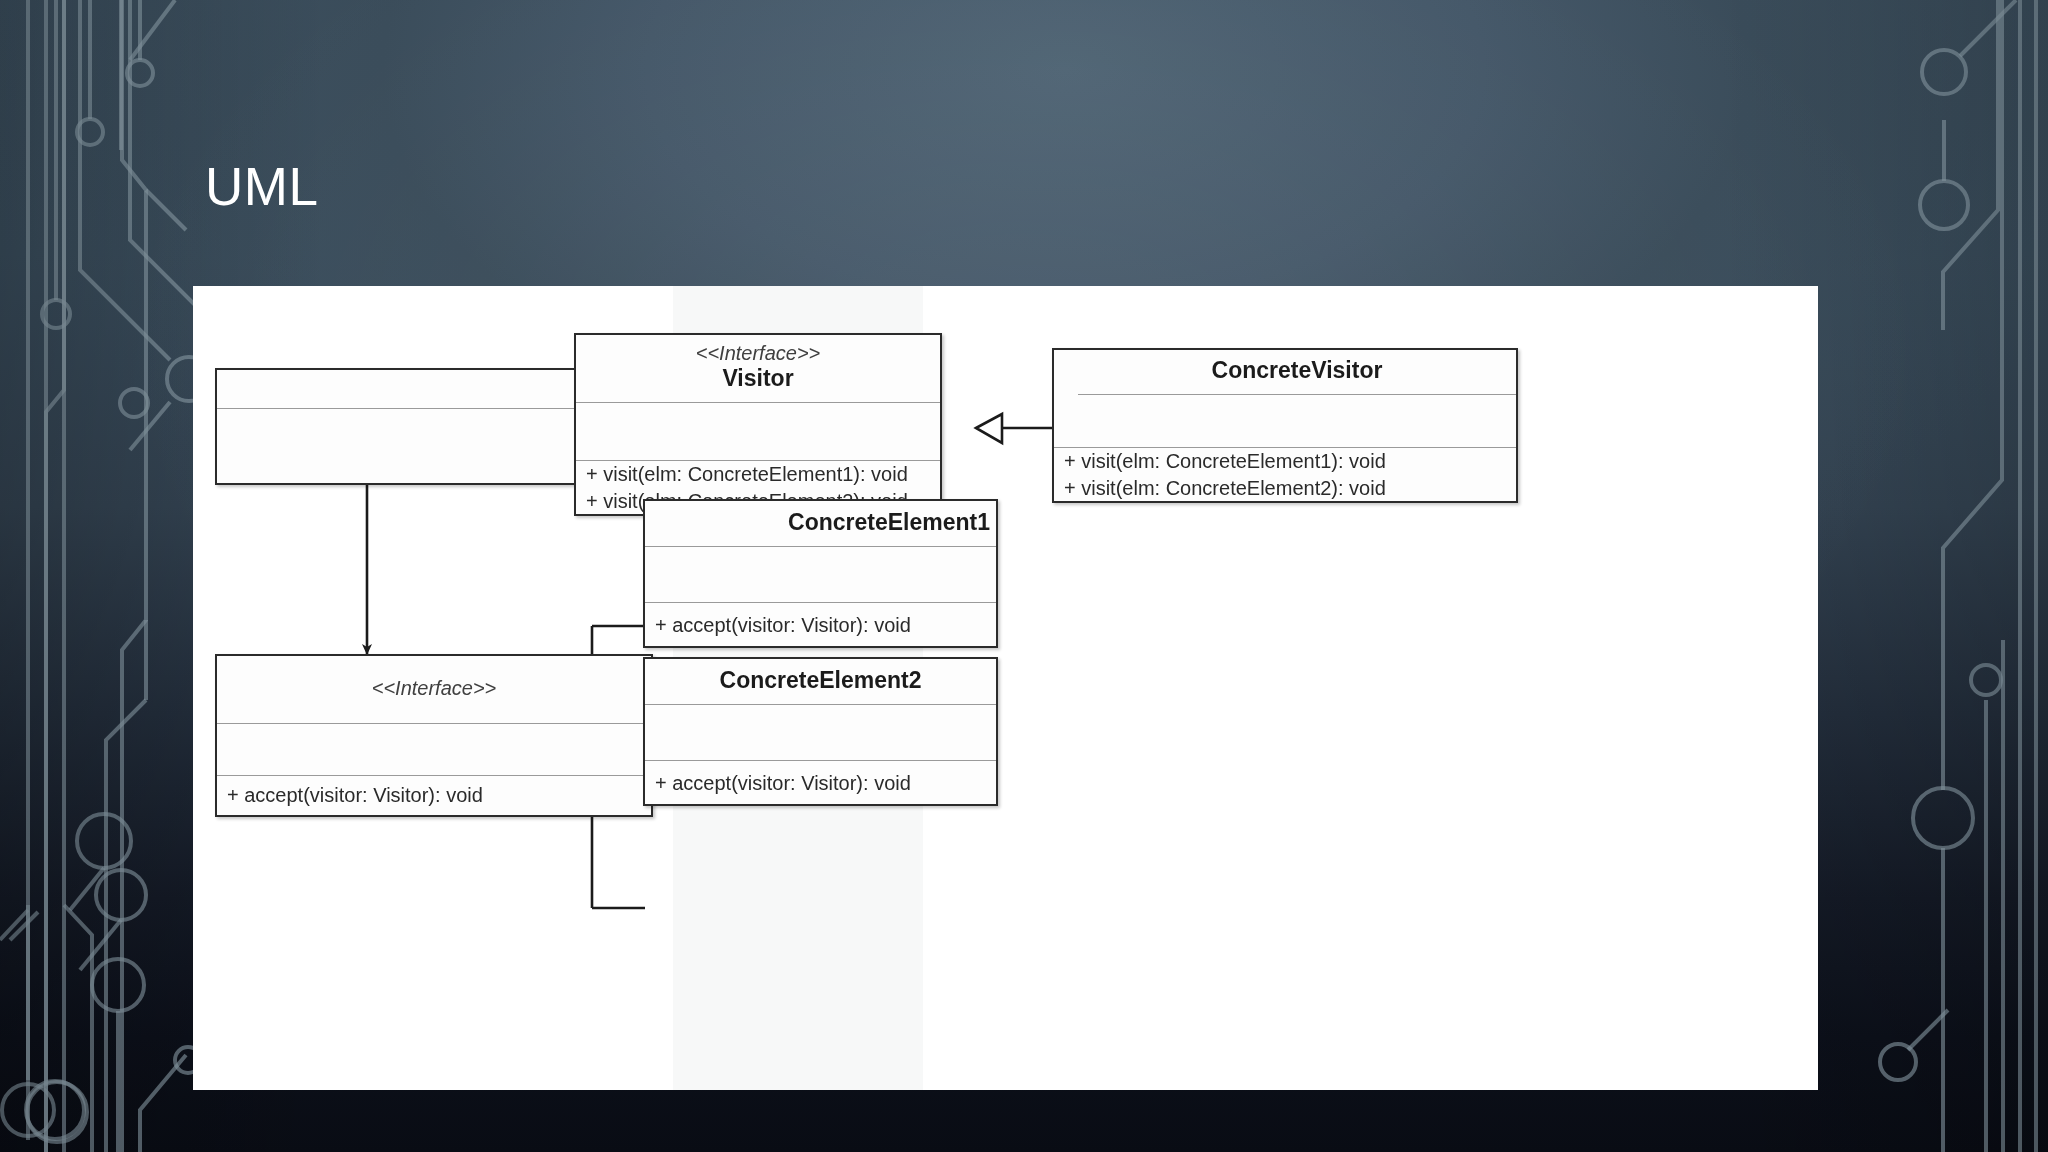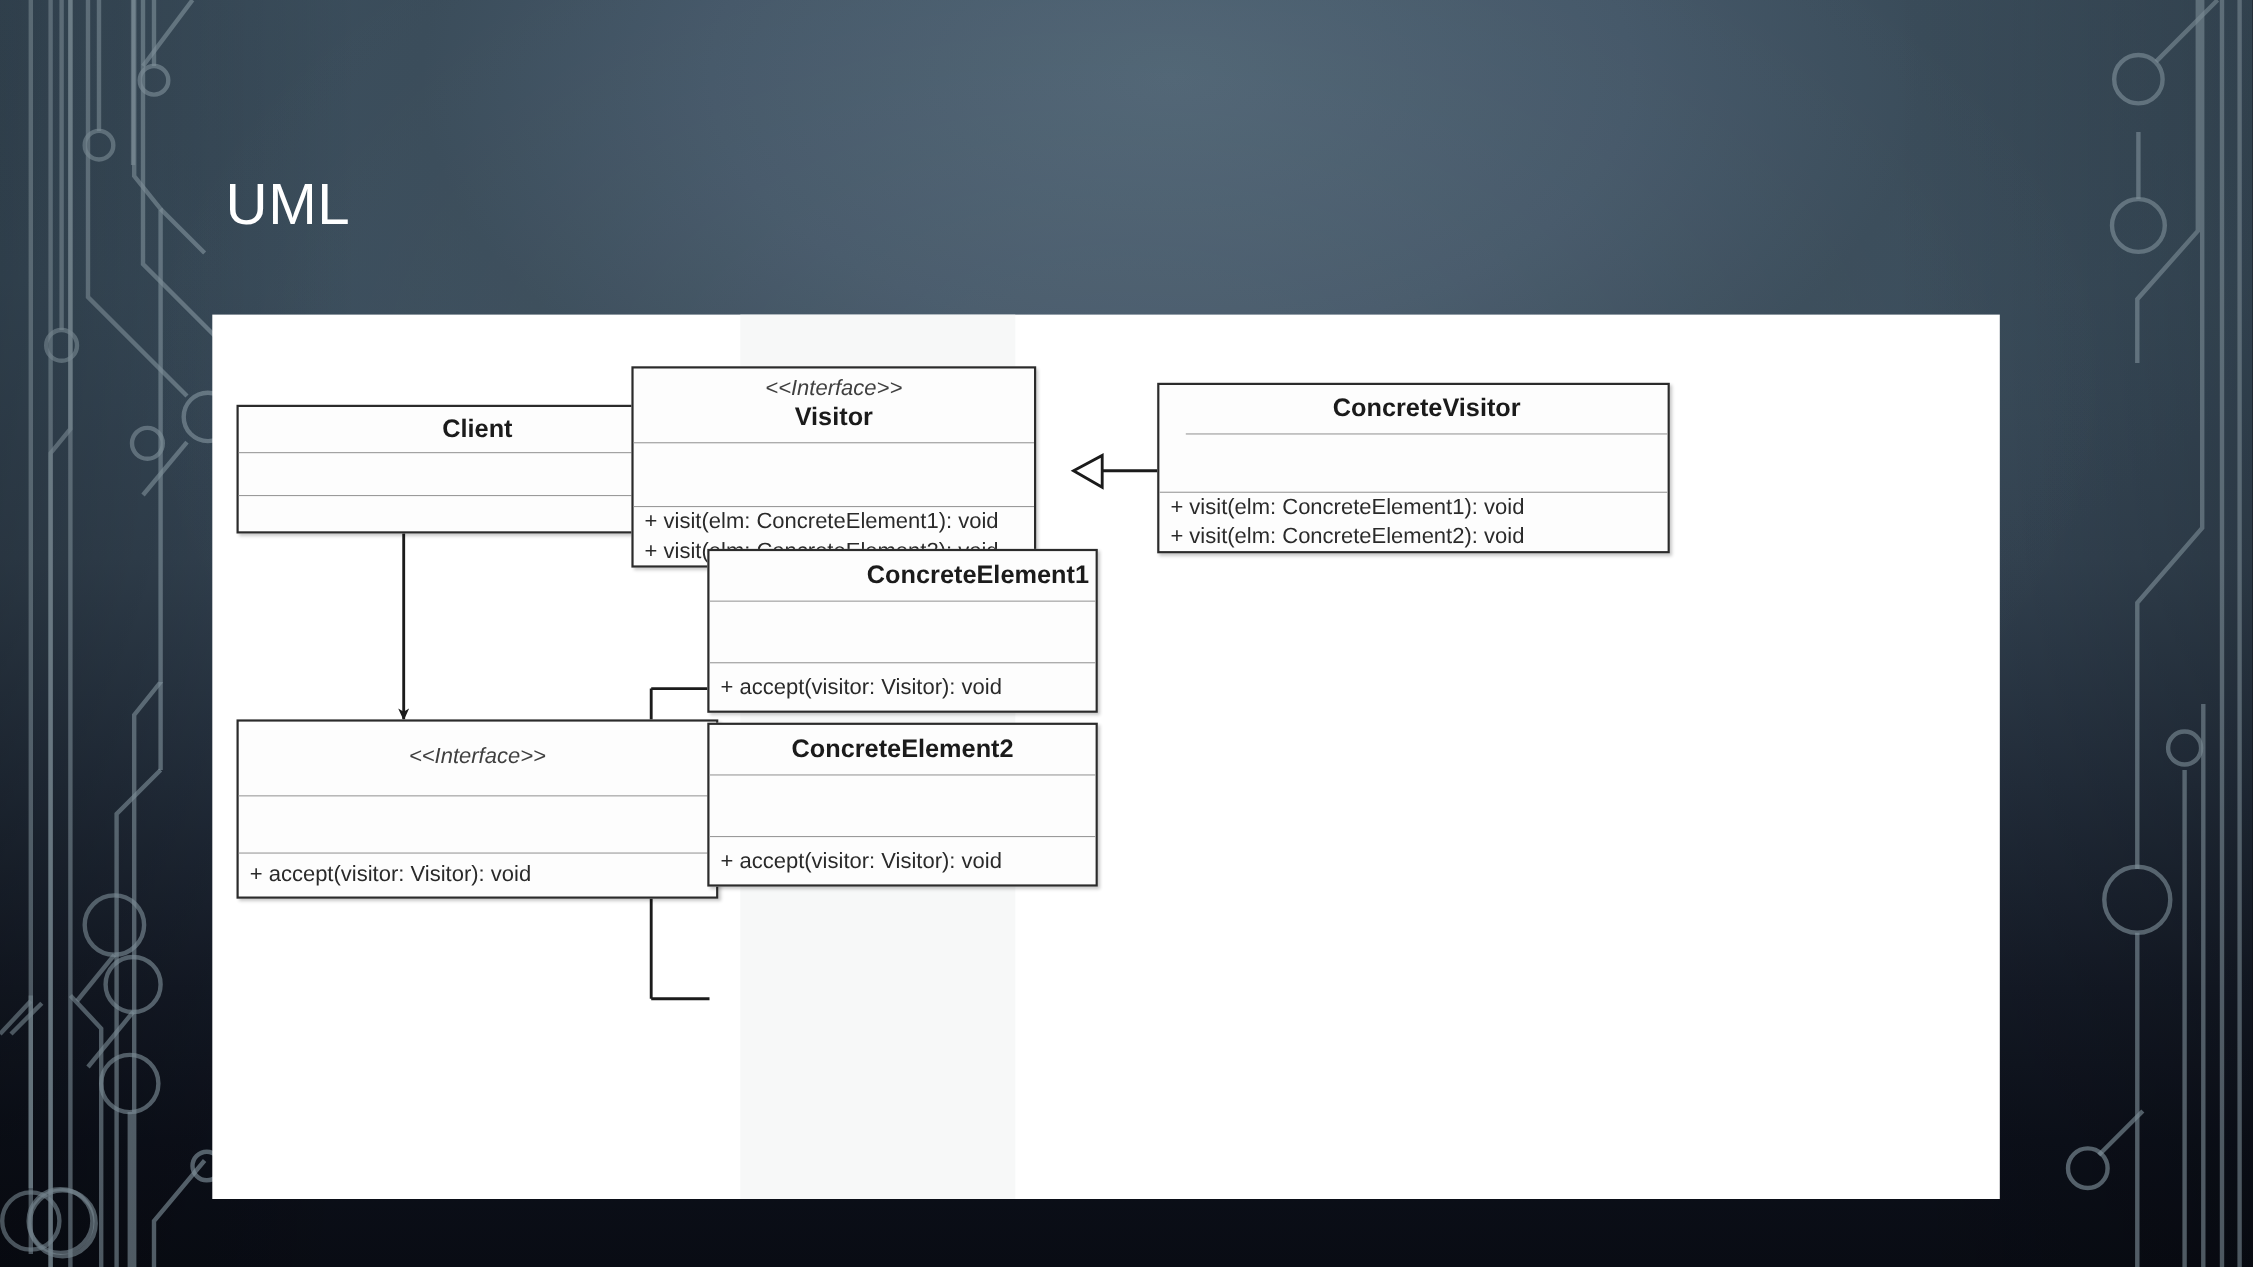--- a/index.html
+++ b/index.html
@@ -232,23 +232,20 @@
         <polygon points="783,142 809,128 809,157" fill="#ffffff" stroke="#1b1b1b" stroke-width="2.6"></polygon>
 
         <polyline points="399,340 399,622 399,622" fill="none" stroke="#1b1b1b" stroke-width="2.6"></polyline>
         <line x1="399" y1="340" x2="452" y2="340" stroke="#1b1b1b" stroke-width="2.6"></line>
         <line x1="399" y1="622" x2="452" y2="622" stroke="#1b1b1b" stroke-width="2.6"></line>
         <line x1="332" y1="480" x2="399" y2="480" stroke="#1b1b1b" stroke-width="2.6"></line>
         <polygon points="307,480 333,466 333,495" fill="#ffffff" stroke="#1b1b1b" stroke-width="2.6"></polygon>
       </svg>
 
       <div class="uml-box" style="left:22px; top:82px; width:438px; height:117px;">
-        <div class="compartment comp-header" style="height:42px;">
-          <div class="cls-name">Client</div>
-        </div>
         <div class="compartment" style="height:39px;"></div>
         <div class="compartment" style="height:34px;"></div>
       </div>
 
       <div class="uml-box" style="left:381px; top:47px; width:368px; height:183px;">
         <div class="compartment comp-header" style="height:68px;">
           <div class="stereotype">&lt;&lt;Interface&gt;&gt;</div>
           <div class="cls-name">Visitor</div>
         </div>
         <div class="compartment" style="height:58px;"></div>

